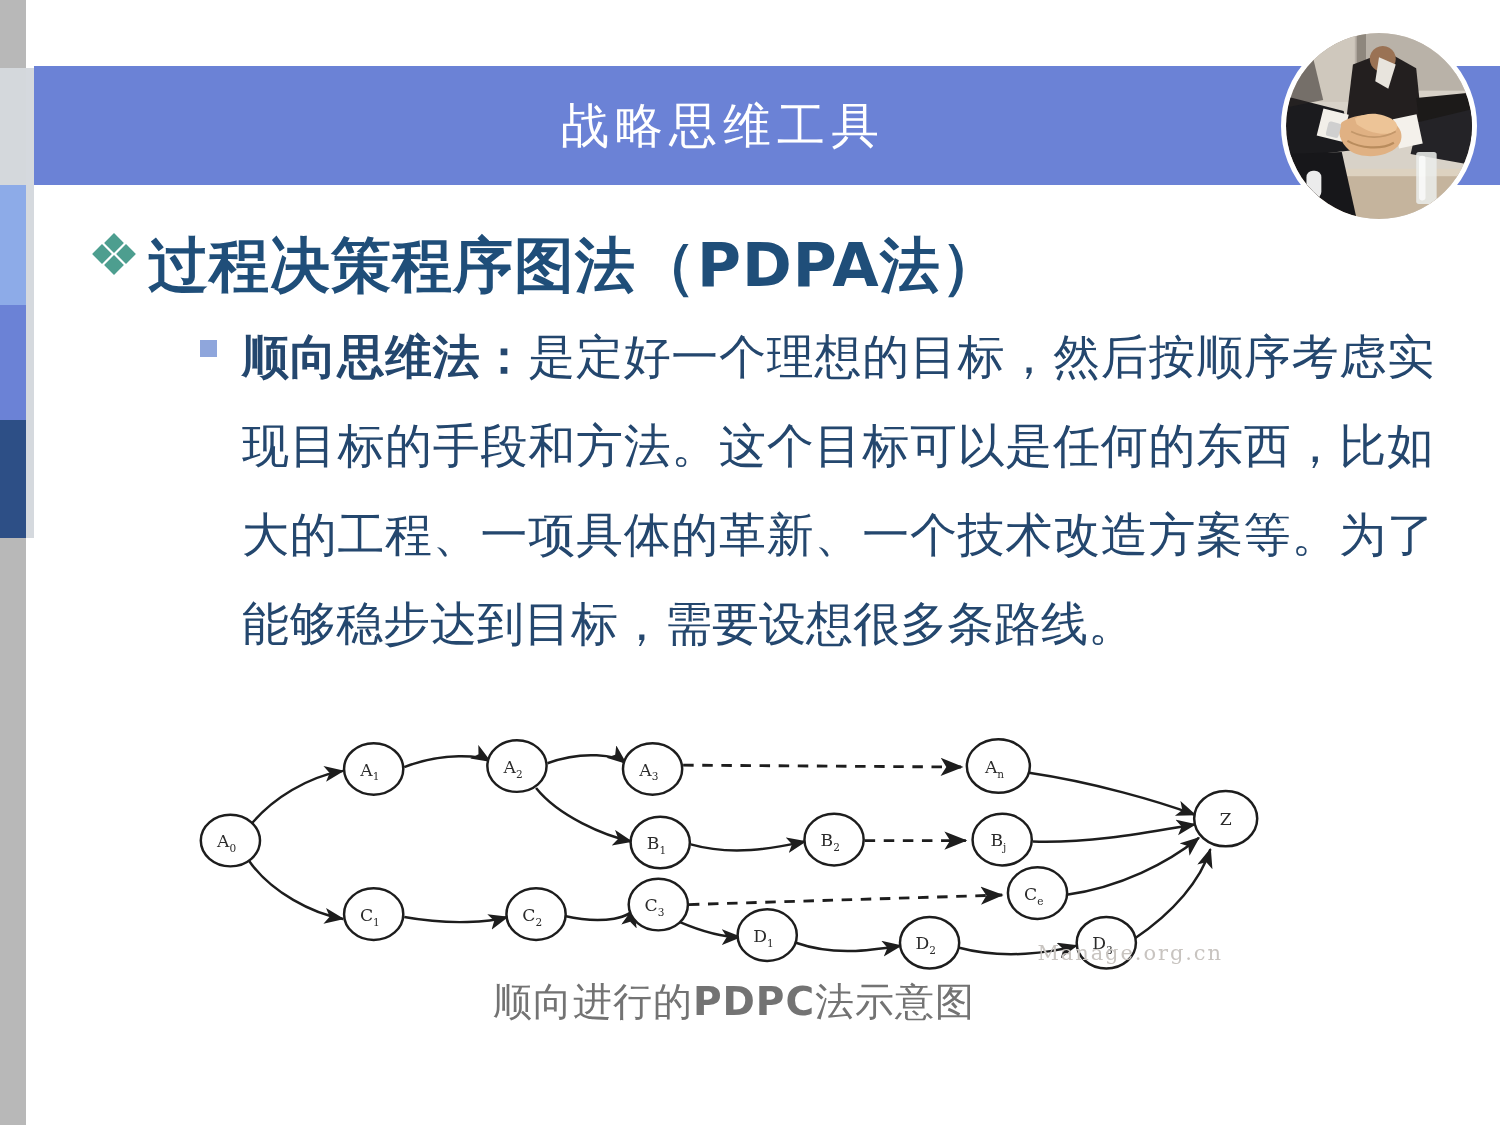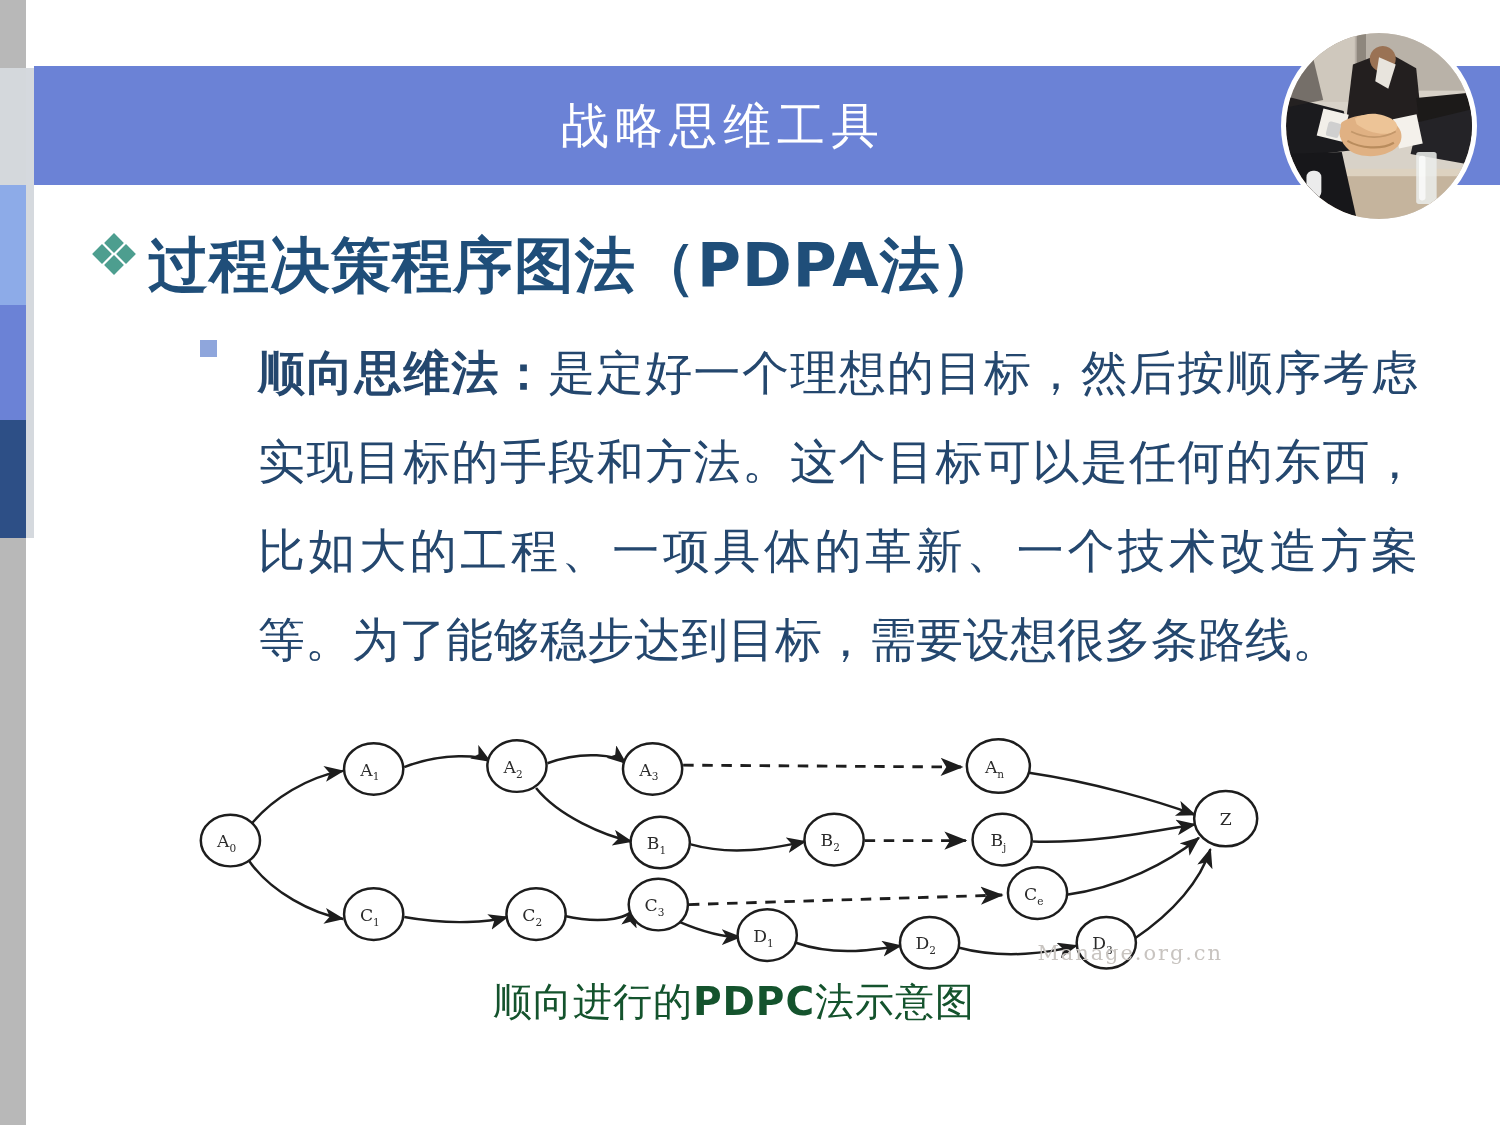--- a/index.html
+++ b/index.html
@@ -67,40 +67,40 @@
   .bullet-diamond i.c{width:14px;height:14px;left:13px;top:20px;}
   .bullet-diamond i.d{width:14px;height:14px;left:25px;top:9px;}
 
   .para-wrap{
     position:absolute;left:158px;top:112px;width:1242px;
   }
   .sq-bullet{
     position:absolute;left:8px;top:28px;width:17px;height:17px;background:#8fa6dc;
   }
   .para{
-    margin:16px;padding-left:50px;
+    margin:0;padding-left:50px;
     color:#24476e;
     font-size:47px;
     line-height:89px;
     font-family:"DejaVu Serif","Liberation Serif",serif;
     text-align:justify;
     letter-spacing:0px;
   }
   .para b{font-family:"DejaVu Sans","Liberation Sans",sans-serif;font-weight:bold;}
 
   
   .figure{
     position:absolute;left:175px;top:710px;width:1108px;height:265px;
     background:#ffffff;
   }
   .figure svg{display:block;width:100%;height:100%;}
   .caption{
     position:absolute;left:34px;top:975px;width:1400px;
     text-align:center;
-    color:#14532d;
+    color:#737373;
     font-size:39px;
     font-family:"DejaVu Serif","Liberation Serif",serif;
     letter-spacing:1px;
   }
   .caption b{font-family:"DejaVu Sans","Liberation Sans",sans-serif;font-weight:bold;}
 
   .node-label{
     font-family:"DejaVu Serif","Liberation Serif",serif;
     font-size:18px;fill:#2b2b2b;
   }

